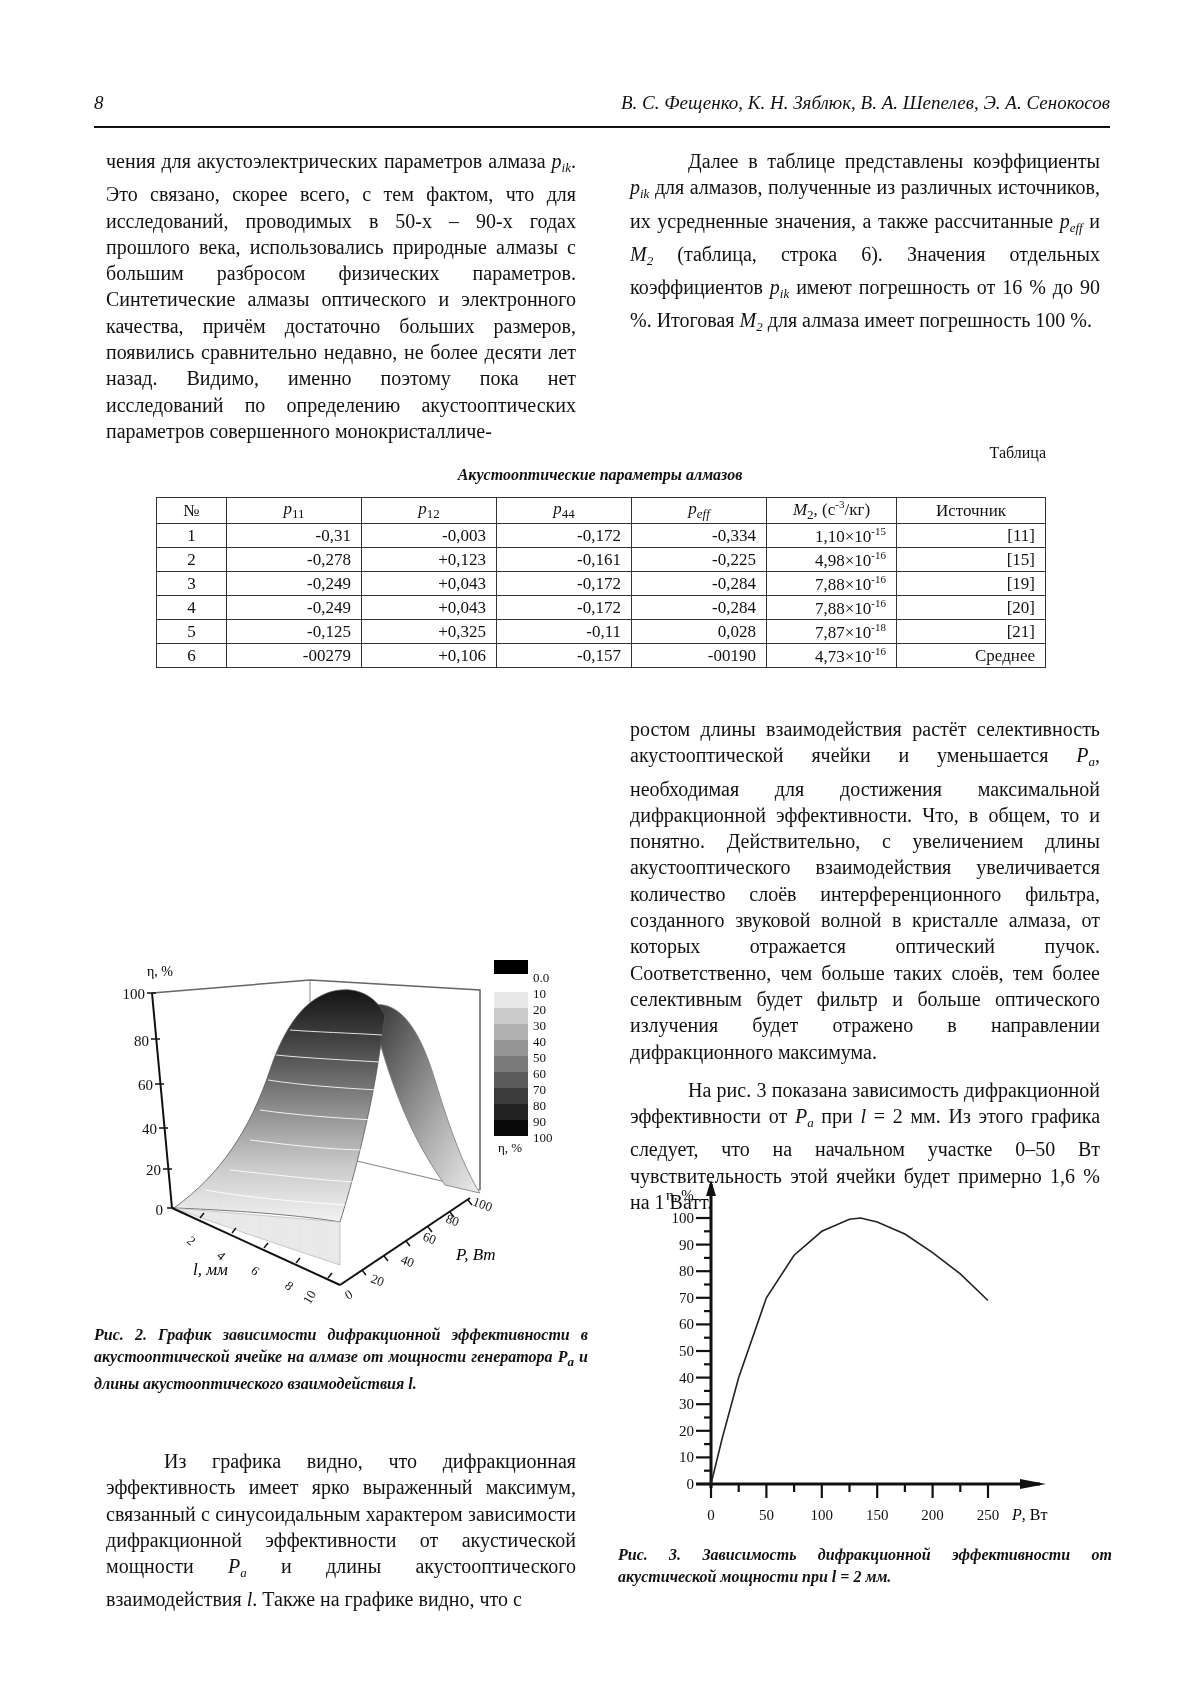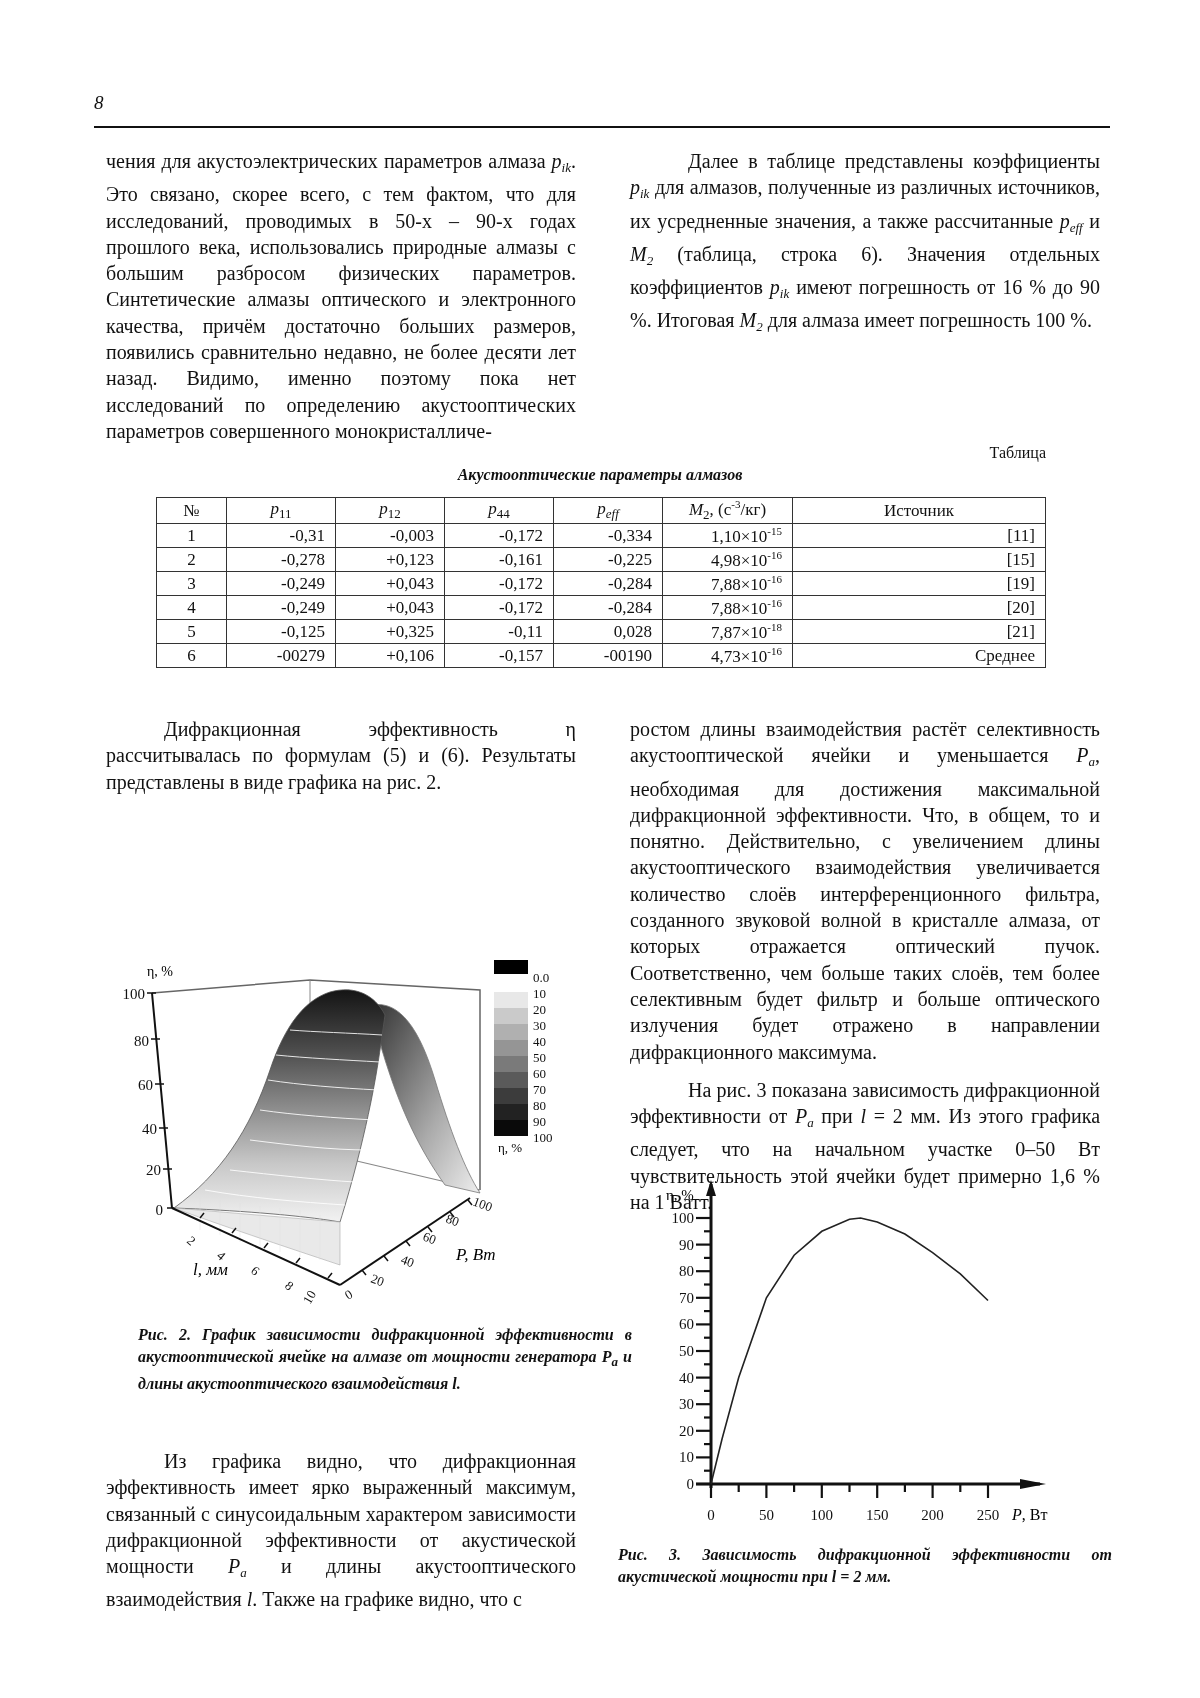--- a/index.html
+++ b/index.html
@@ -20,38 +20,39 @@
   i.var { font-style: italic; }
 
   .table-label { position: absolute; right: 154px; top: 444px; font-weight: normal; font-size: 16px; }
   .table-title { position: absolute; left: 0; width: 1200px; top: 466px; text-align: center; font-style: italic; font-weight: bold; font-size: 16px; }
   table.data { position: absolute; left: 156px; top: 497px; width: 890px; border-collapse: collapse; font-size: 17px; }
   table.data th, table.data td { border: 1.6px solid #333; height: 24px; padding: 0 10px; font-weight: normal; }
   table.data th { text-align: center; }
   table.data td { text-align: right; }
   table.data td.num { text-align: center; }
   .col-no { width: 70px; }
-  .col-p { width: 109px; }
+  .col-p { width: 135px; }
   .col-m { width: 130px; }
   sup { font-size: 11px; vertical-align: 7px; }
 
   .fig2 { position: absolute; left: 100px; top: 960px; width: 470px; height: 360px; }
-  .fig2-caption { position: absolute; left: 94px; top: 1324px; width: 494px; font-size: 16px; line-height: 22px; font-weight: bold; font-style: italic; text-align: justify; margin-left: 44px; }
+  .fig2-caption { position: absolute; left: 94px; top: 1324px; width: 494px; font-size: 16px; line-height: 22px; font-weight: bold; font-style: italic; text-align: justify; }
 
   .fig3 { position: absolute; left: 600px; top: 1180px; width: 480px; height: 360px; }
   .fig3-caption { position: absolute; left: 618px; top: 1544px; width: 494px; font-size: 16px; line-height: 22px; font-weight: bold; font-style: italic; text-align: justify; }
 
   svg text { font-family: "Liberation Serif", "DejaVu Serif", serif; }
   .sans { font-family: "Liberation Sans", "DejaVu Sans", sans-serif; }
 </style>
 </head>
 <body>
 
 <div class="page-header">
   <span class="page-num">8</span>
+  <span class="page-authors">В. С. Фещенко, К. Н. Зяблюк, В. А. Шепелев, Э. А. Сенокосов</span>
 </div>
 <div class="header-rule"></div>
 
 <div class="col col-left" style="top:136px;">
   <p><span>чения для акустоэлектрических параметров алмаза </span><i class="var"><span>p</span><span class="sub">ik</span></i><span>. Это связано, скорее всего, с тем фактом, что для исследований, проводимых в 50-х – 90-х годах прошлого века, использовались природные алмазы с большим разбросом физических параметров. Синтетические алмазы оптического и электронного качества, причём достаточно больших размеров, появились сравнительно недавно, не более десяти лет назад. Видимо, именно поэтому пока нет исследований по определению акустооптических параметров совершенного монокристалличе-</span></p>
 </div>
 
 <div class="col col-right" style="top:136px;">
   <p class="indent"><span>Далее в таблице представлены коэффициенты </span><i class="var"><span>p</span><span class="sub">ik</span></i><span> для алмазов, полученные из различных источников, их усредненные значения, а также рассчитанные </span><i class="var"><span>p</span><span class="sub">eff</span></i><span> и </span><i class="var"><span>M</span><span class="sub">2</span></i><span> (таблица, строка 6). Значения отдельных коэффициентов </span><i class="var"><span>p</span><span class="sub">ik</span></i><span> имеют погрешность от 16 % до 90 %. Итоговая </span><i class="var"><span>M</span><span class="sub">2</span></i><span> для алмаза имеет погрешность 100 %.</span></p>
 </div>
@@ -122,21 +123,20 @@
       <td>+0,106</td>
       <td>-0,157</td>
       <td>-00190</td>
       <td><span>4,73×10</span><sup>-16</sup></td>
       <td>Среднее</td>
     </tr>
   </tbody>
 </table>
 
 <div class="col col-left" style="top:704px;">
-  <p class="indent">Дифракционная эффективность η рассчитывалась по формулам (5) и (6). Результаты представлены в виде графика на рис. 2.</p>
 </div>
 
 <div class="fig2">
   <svg width="470" height="360" viewBox="0 0 470 360">
 
     <polyline points="52,33 210,20 380,30 380,230" fill="none" stroke="#666" stroke-width="1.5"></polyline>
     <line x1="210" y1="20" x2="210" y2="190" stroke="#888" stroke-width="1"></line>
     <line x1="210" y1="190" x2="380" y2="230" stroke="#888" stroke-width="1.2"></line>
 
     <line x1="52" y1="33" x2="72" y2="248" stroke="#111" stroke-width="2"></line>

